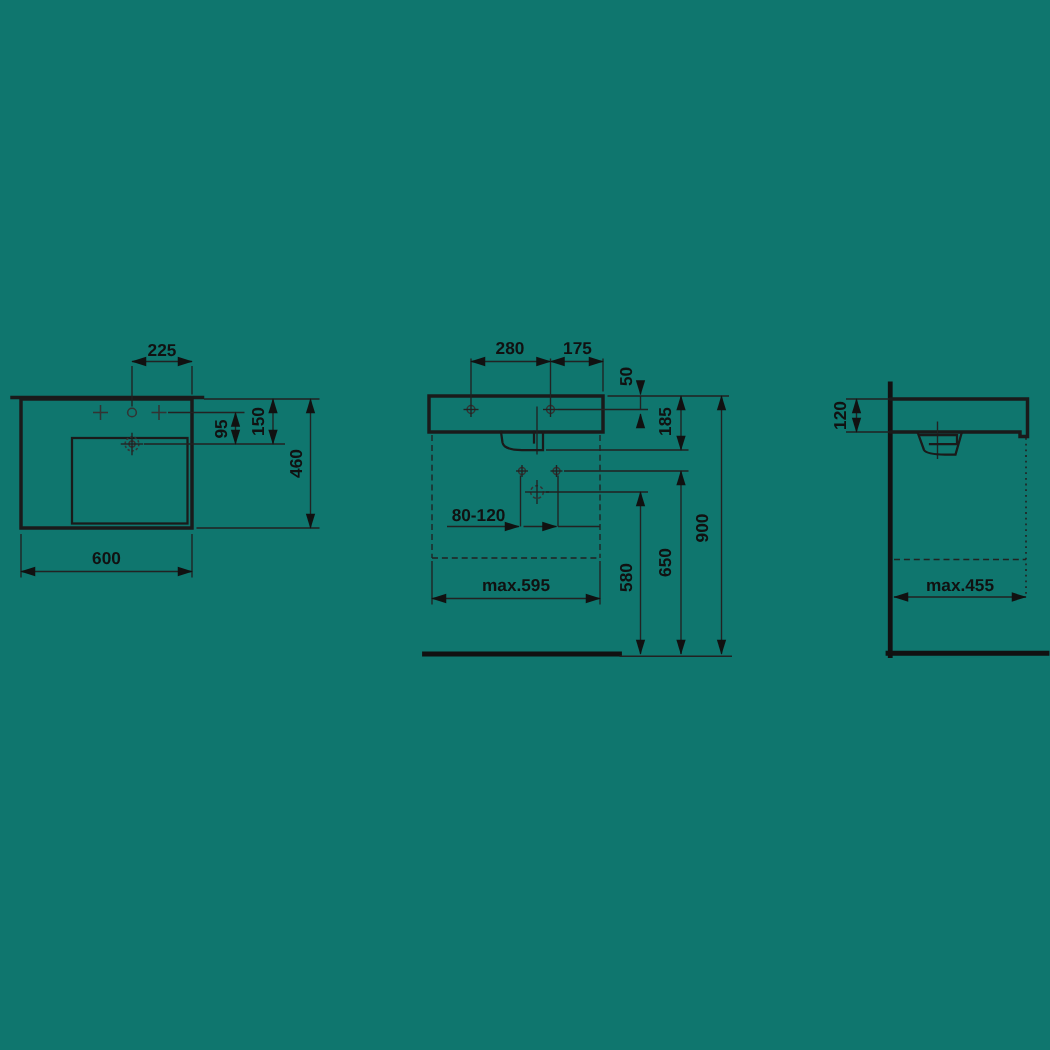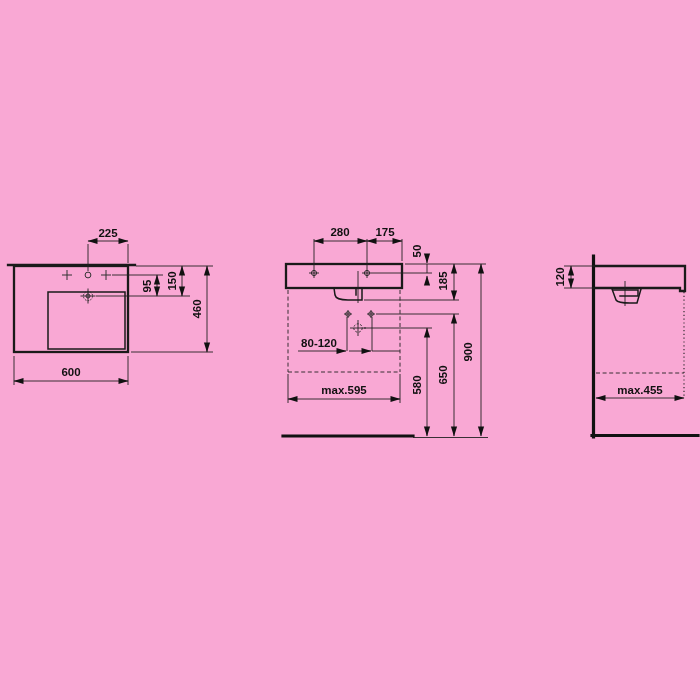--- a/index.html
+++ b/index.html
@@ -1,16 +1,16 @@
 <!DOCTYPE html>
 <html><head>
 <meta charset="utf-8">
 <style>
   html,body{margin:0;padding:0;background:#fff;}
-  .stage{position:relative;width:700px;height:700px;background:#f9a8d4;overflow:hidden;
+  .stage{position:relative;width:700px;height:700px;background:#0f766e;overflow:hidden;
          font-family:"Liberation Sans", sans-serif;}
   svg{position:absolute;left:0;top:0;}
   .obj   {stroke:#1a1a1a;fill:none;stroke-width:2.3;stroke-linecap:square;}
   .objthin{stroke:#1a1a1a;fill:none;stroke-width:1.5;stroke-linecap:square;}
   .wall  {stroke:#111;fill:none;stroke-width:3.2;stroke-linecap:square;}
   .dim   {stroke:#222;fill:none;stroke-width:0.9;}
   .dashed{stroke:#222;fill:none;stroke-width:0.9;stroke-dasharray:4 2.6;}
   .dotted{stroke:#222;fill:none;stroke-width:1.1;stroke-dasharray:1.2 2.6;}
   .sym   {stroke:#333;fill:none;stroke-width:1;}
   .dimtxt{font-family:"Liberation Sans", sans-serif;font-weight:bold;font-size:11.5px;

